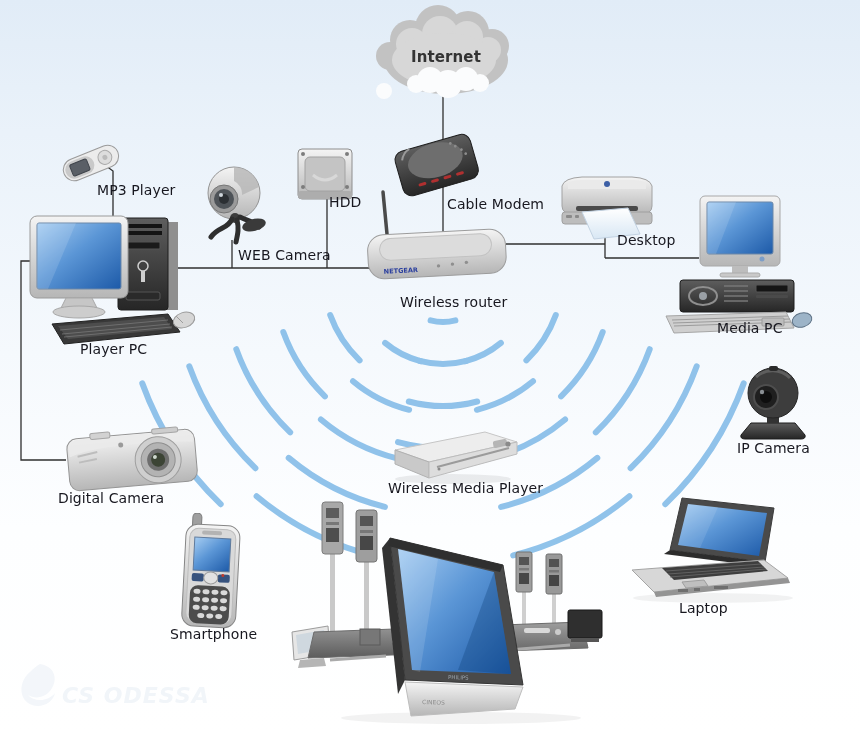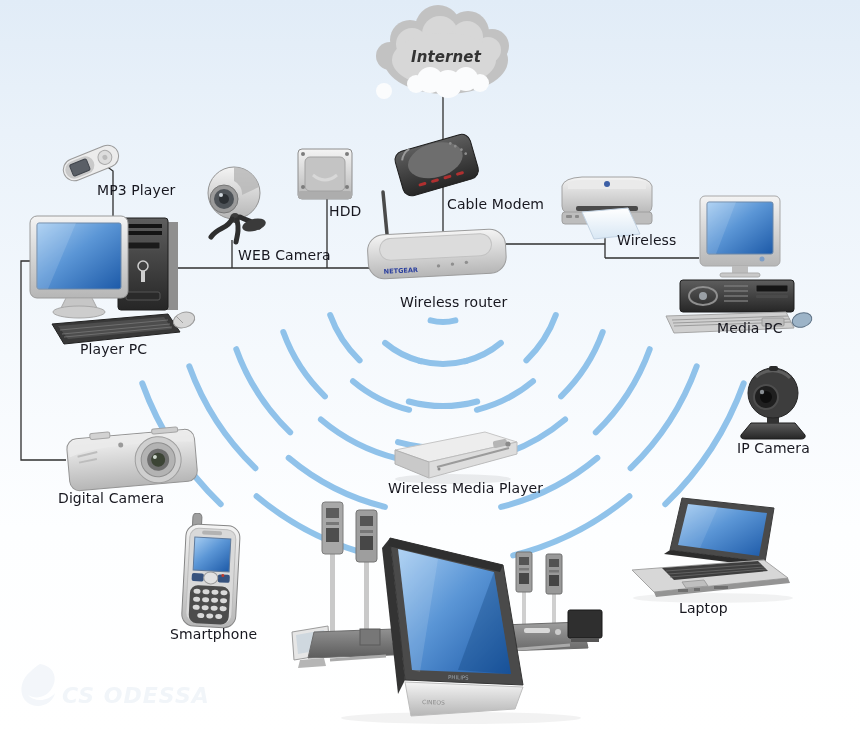--- a/index.html
+++ b/index.html
@@ -9,21 +9,21 @@
     font-family:"DejaVu Sans","Liberation Sans",sans-serif;
   }
   svg{display:block;}
   #wires{position:absolute;left:0;top:0;z-index:1;}
   .node{position:absolute;z-index:2;}
   .node > svg{width:100%;height:100%;}
   .node-label{
     position:absolute;white-space:nowrap;font-size:14px;color:#17171f;
     letter-spacing:.1px;z-index:3;line-height:1.15;
   }
-  .node-label.center{transform:translate(-50%,-50%);font-style:italic;}
+  .node-label.center{transform:translate(-50%,-50%);}
   .label-internet{font-weight:bold;font-size:15px;color:#333;}
   .label-wrap{white-space:normal;width:112px;text-align:center;}
   .watermark{
     position:absolute;left:20px;top:662px;z-index:0;display:flex;align-items:flex-end;gap:2px;
     color:#f1f5f9;font-weight:bold;font-style:italic;font-size:22px;letter-spacing:1px;
     text-shadow:0 0 1px #ffffff;user-select:none;
   }
 </style>
 </head>
 <body>
@@ -229,37 +229,37 @@
       <rect x="5" y="46" width="54" height="8" rx="3" fill="#adadad"></rect>
       <rect x="12" y="12" width="40" height="34" rx="5" fill="#c4c4c4" stroke="#a2a2a2"></rect>
       <path d="M20,30 q12,10 24,0" stroke="#d8d8d8" stroke-width="3" fill="none"></path>
       <g fill="#7c7c7c">
           <circle cx="10" cy="9" r="2"></circle>
           <circle cx="54" cy="9" r="2"></circle>
           <circle cx="10" cy="42" r="2"></circle>
           <circle cx="54" cy="42" r="2"></circle>
         </g>
     </svg>
-    <div class="node-label" style="left:36px;top:58px">HDD</div>
+    <div class="node-label" style="left:36px;top:49px">HDD</div>
   </div>
 
   <div class="node" style="left:552px;top:172px;width:110px;height:70px">
     <svg viewBox="0 0 110 70">
       <path d="M10,14 Q12,6 30,5 L80,5 Q98,6 100,14 L100,34 Q100,42 88,43 L22,43 Q10,42 10,34 Z" fill="url(#gSil)" stroke="#a2a2a2"></path>
       <path d="M16,12 Q18,8 30,8 L80,8 Q92,8 94,12 L94,17 L16,17 Z" fill="#eaeaea"></path>
       <circle cx="55" cy="12" r="3" fill="#3c5fa5"></circle>
       <rect x="24" y="34" width="62" height="5" rx="2" fill="#4a4a4a"></rect>
       <rect x="10" y="40" width="90" height="12" rx="3" fill="#bdbdbd" stroke="#a0a0a0"></rect>
       <g fill="#8a8a8a">
           <rect x="14" y="43" width="6" height="3" rx="1"></rect>
           <rect x="23" y="43" width="4" height="3" rx="1"></rect>
         </g>
       <path d="M30,40 L76,36 L88,62 L42,67 Z" fill="url(#gPaper)" stroke="#c2d2e2"></path>
     </svg>
-    <div class="node-label" style="left:65px;top:60px">Wireless</div>
+    <div class="node-label" style="left:65px;top:60px">Desktop</div>
   </div>
 
   <div class="node" style="left:658px;top:194px;width:156px;height:146px">
     <svg viewBox="0 0 156 146">
       <rect x="42" y="2" width="80" height="70" rx="5" fill="url(#gSil)" stroke="#a8a8a8"></rect>
       <rect x="49" y="8" width="66" height="52" rx="2" fill="url(#gScr)" stroke="#6b87a8"></rect>
       <path d="M49,8 L78,8 L58,60 L49,60 Z" fill="#ffffff" opacity="0.12"></path>
       <circle cx="104" cy="65" r="2.5" fill="#7d9ec7"></circle>
       <rect x="74" y="72" width="16" height="7" fill="#bdbdbd"></rect>
       <rect x="62" y="79" width="40" height="4" rx="2" fill="#c9c9c9" stroke="#ababab"></rect>

